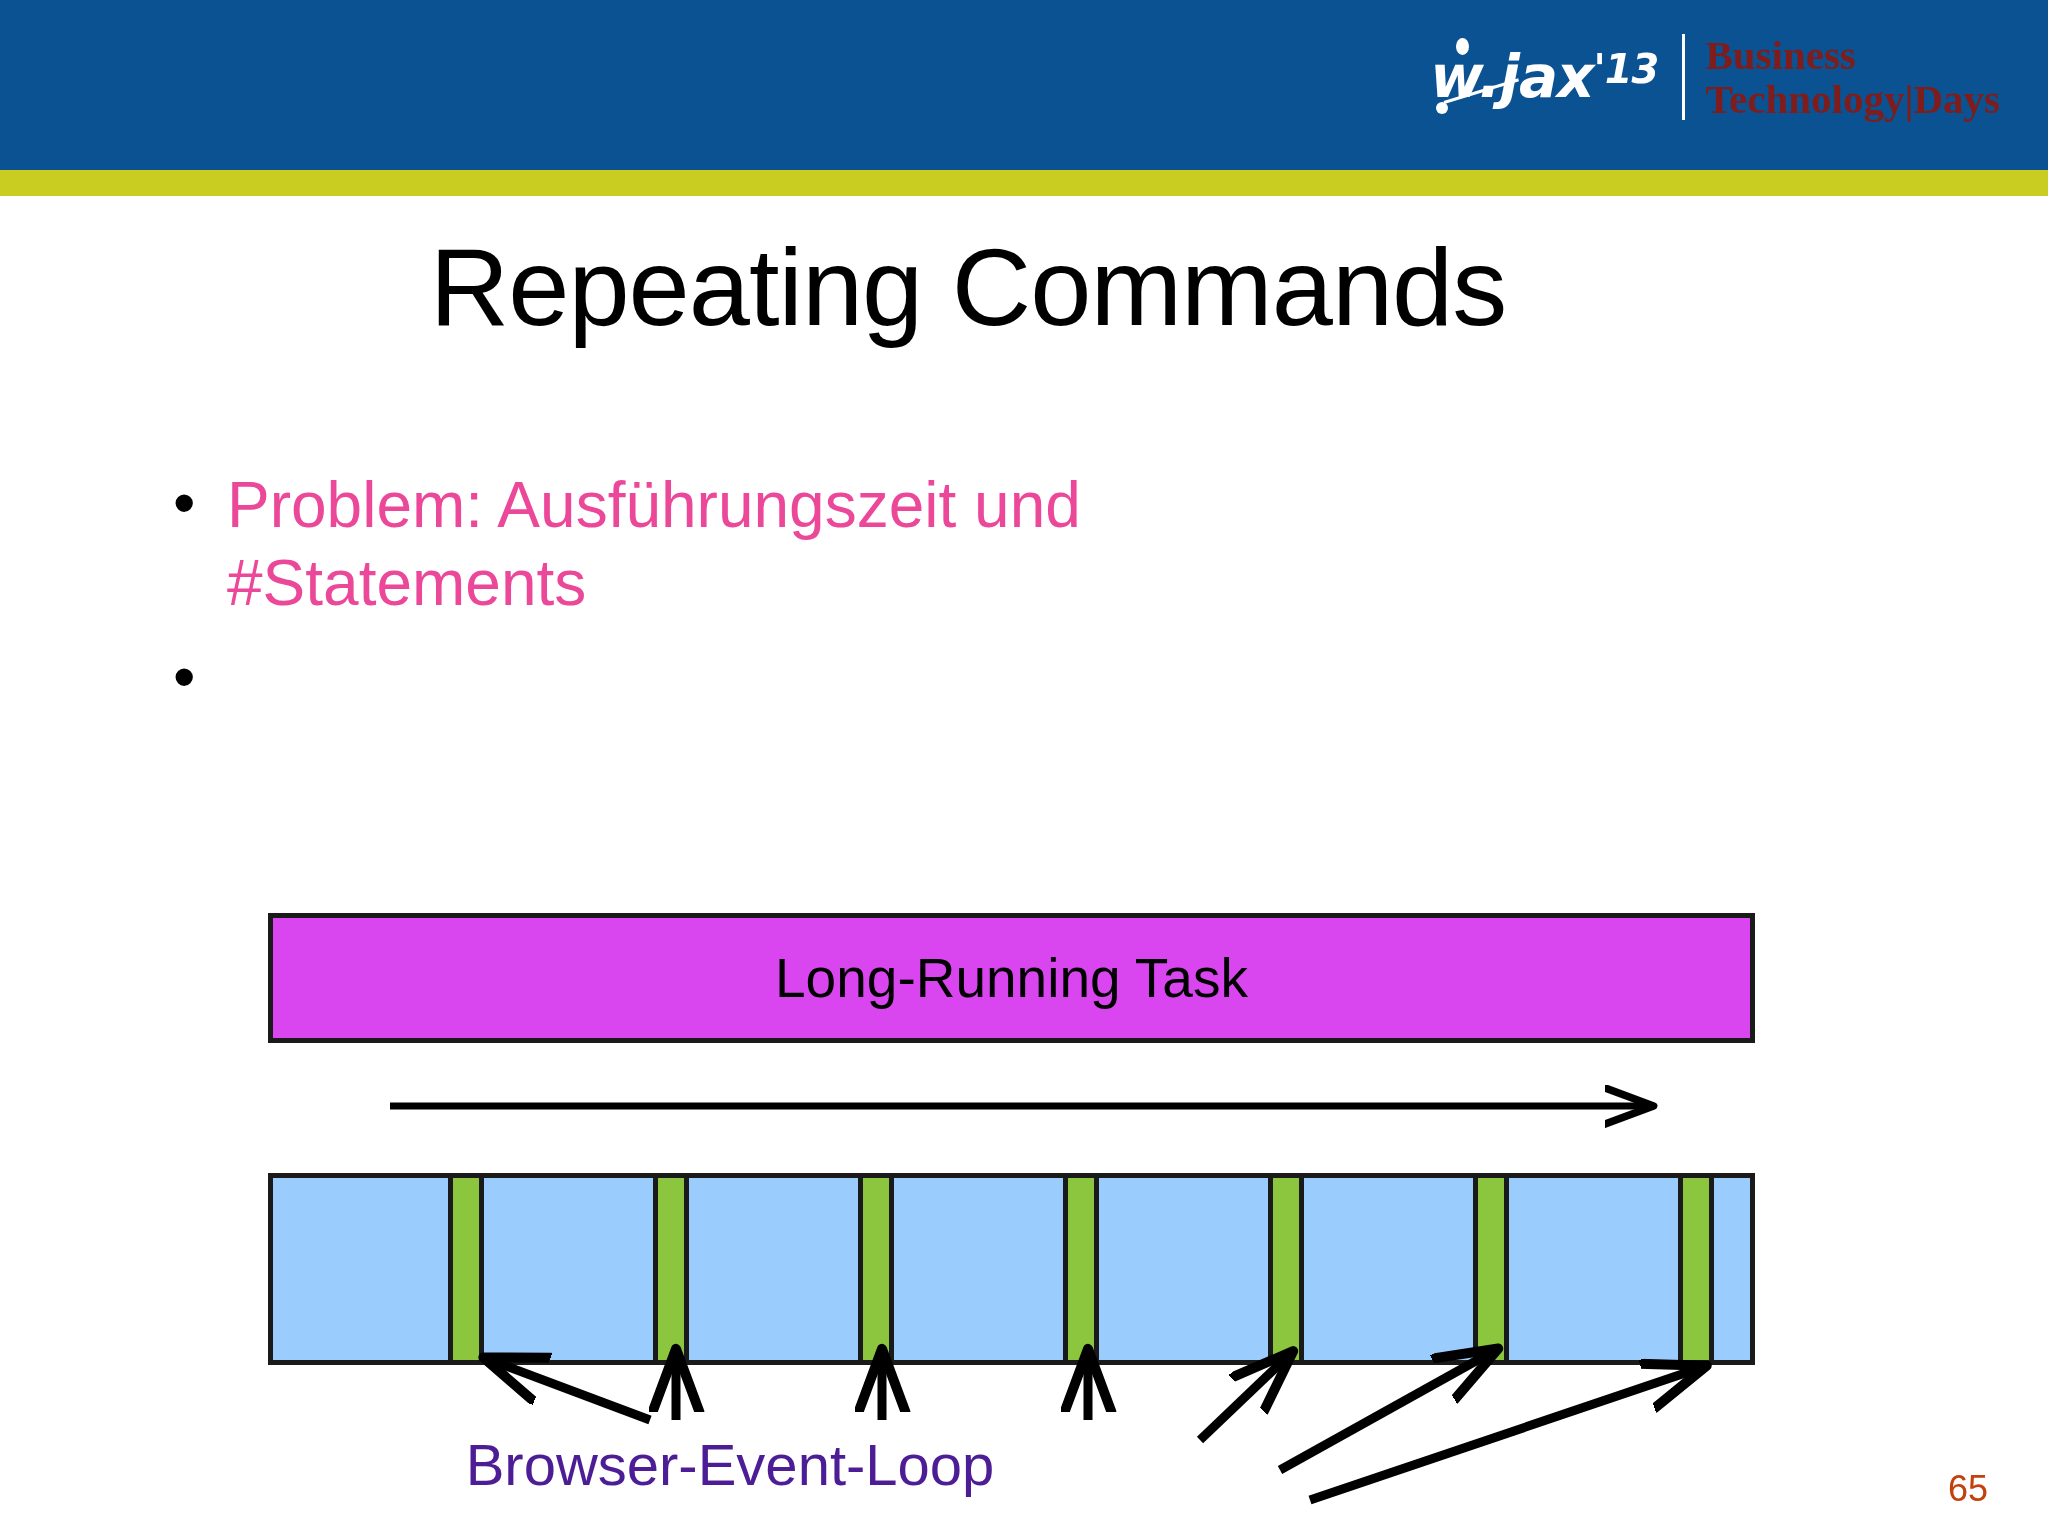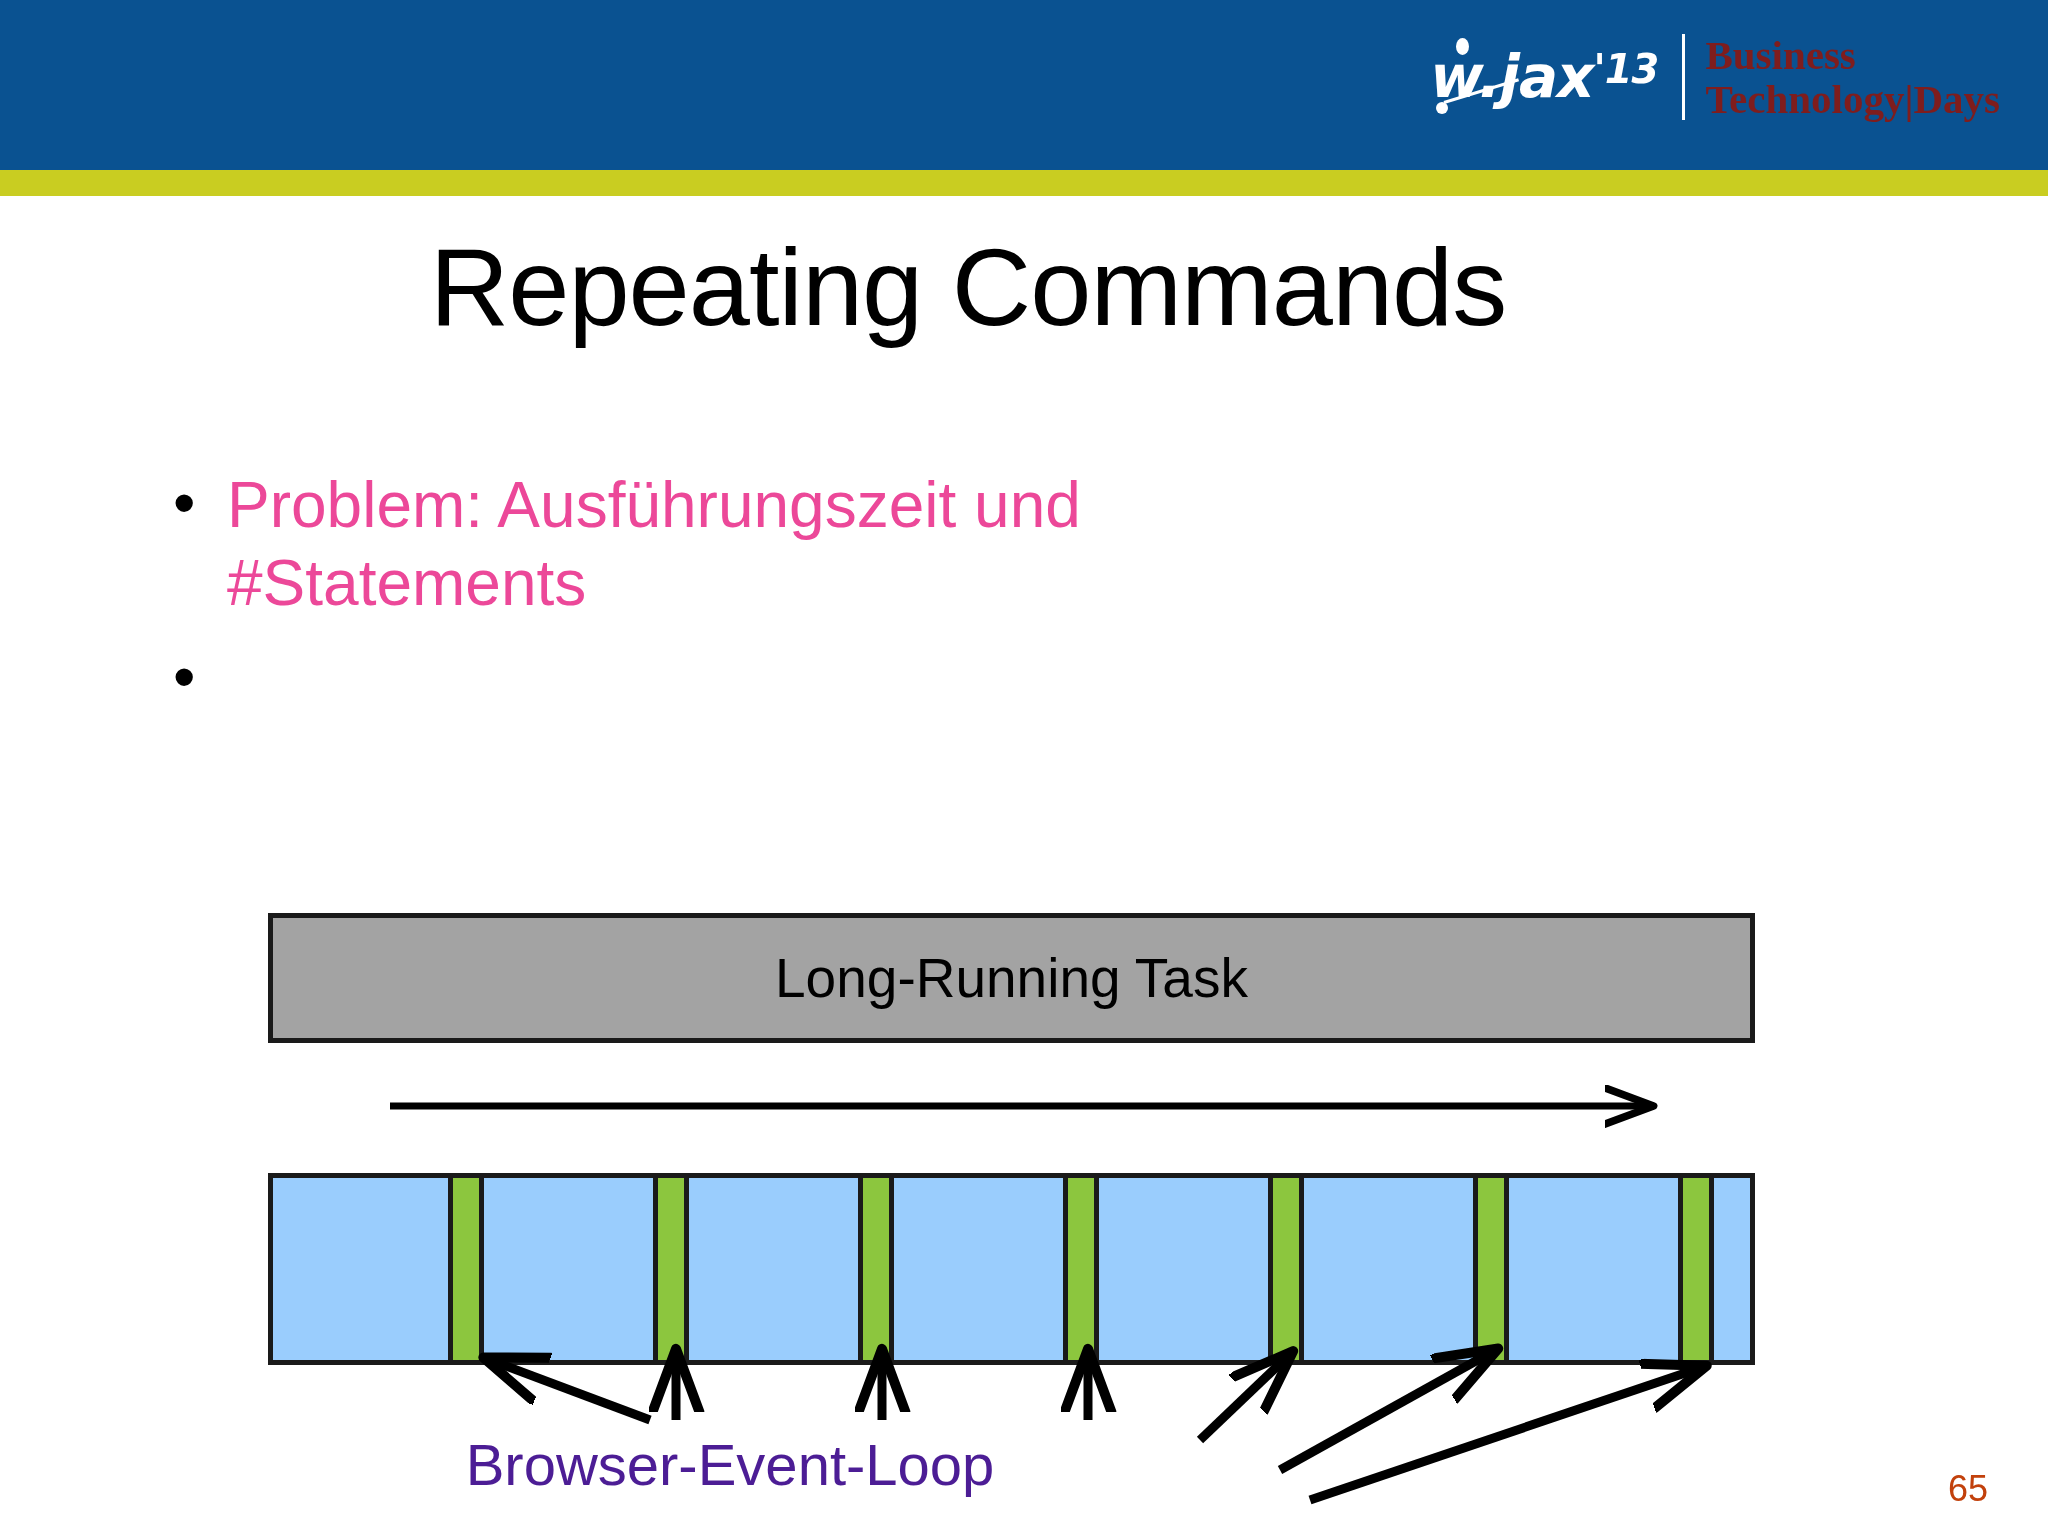--- a/index.html
+++ b/index.html
@@ -153,21 +153,21 @@
     height: 1536px;
     pointer-events: none;
   }
 
   #task-box {
     position: absolute;
     left: 268px;
     top: 913px;
     width: 1487px;
     height: 130px;
-    background: #a3a3a3;
+    background: #d946ef;
     border: 5px solid #1a1a1a;
     box-sizing: border-box;
     display: flex;
     align-items: center;
     justify-content: center;
   }
   #task-box-label {
     font-size: 55px;
     color: #000000;
     line-height: 1;

